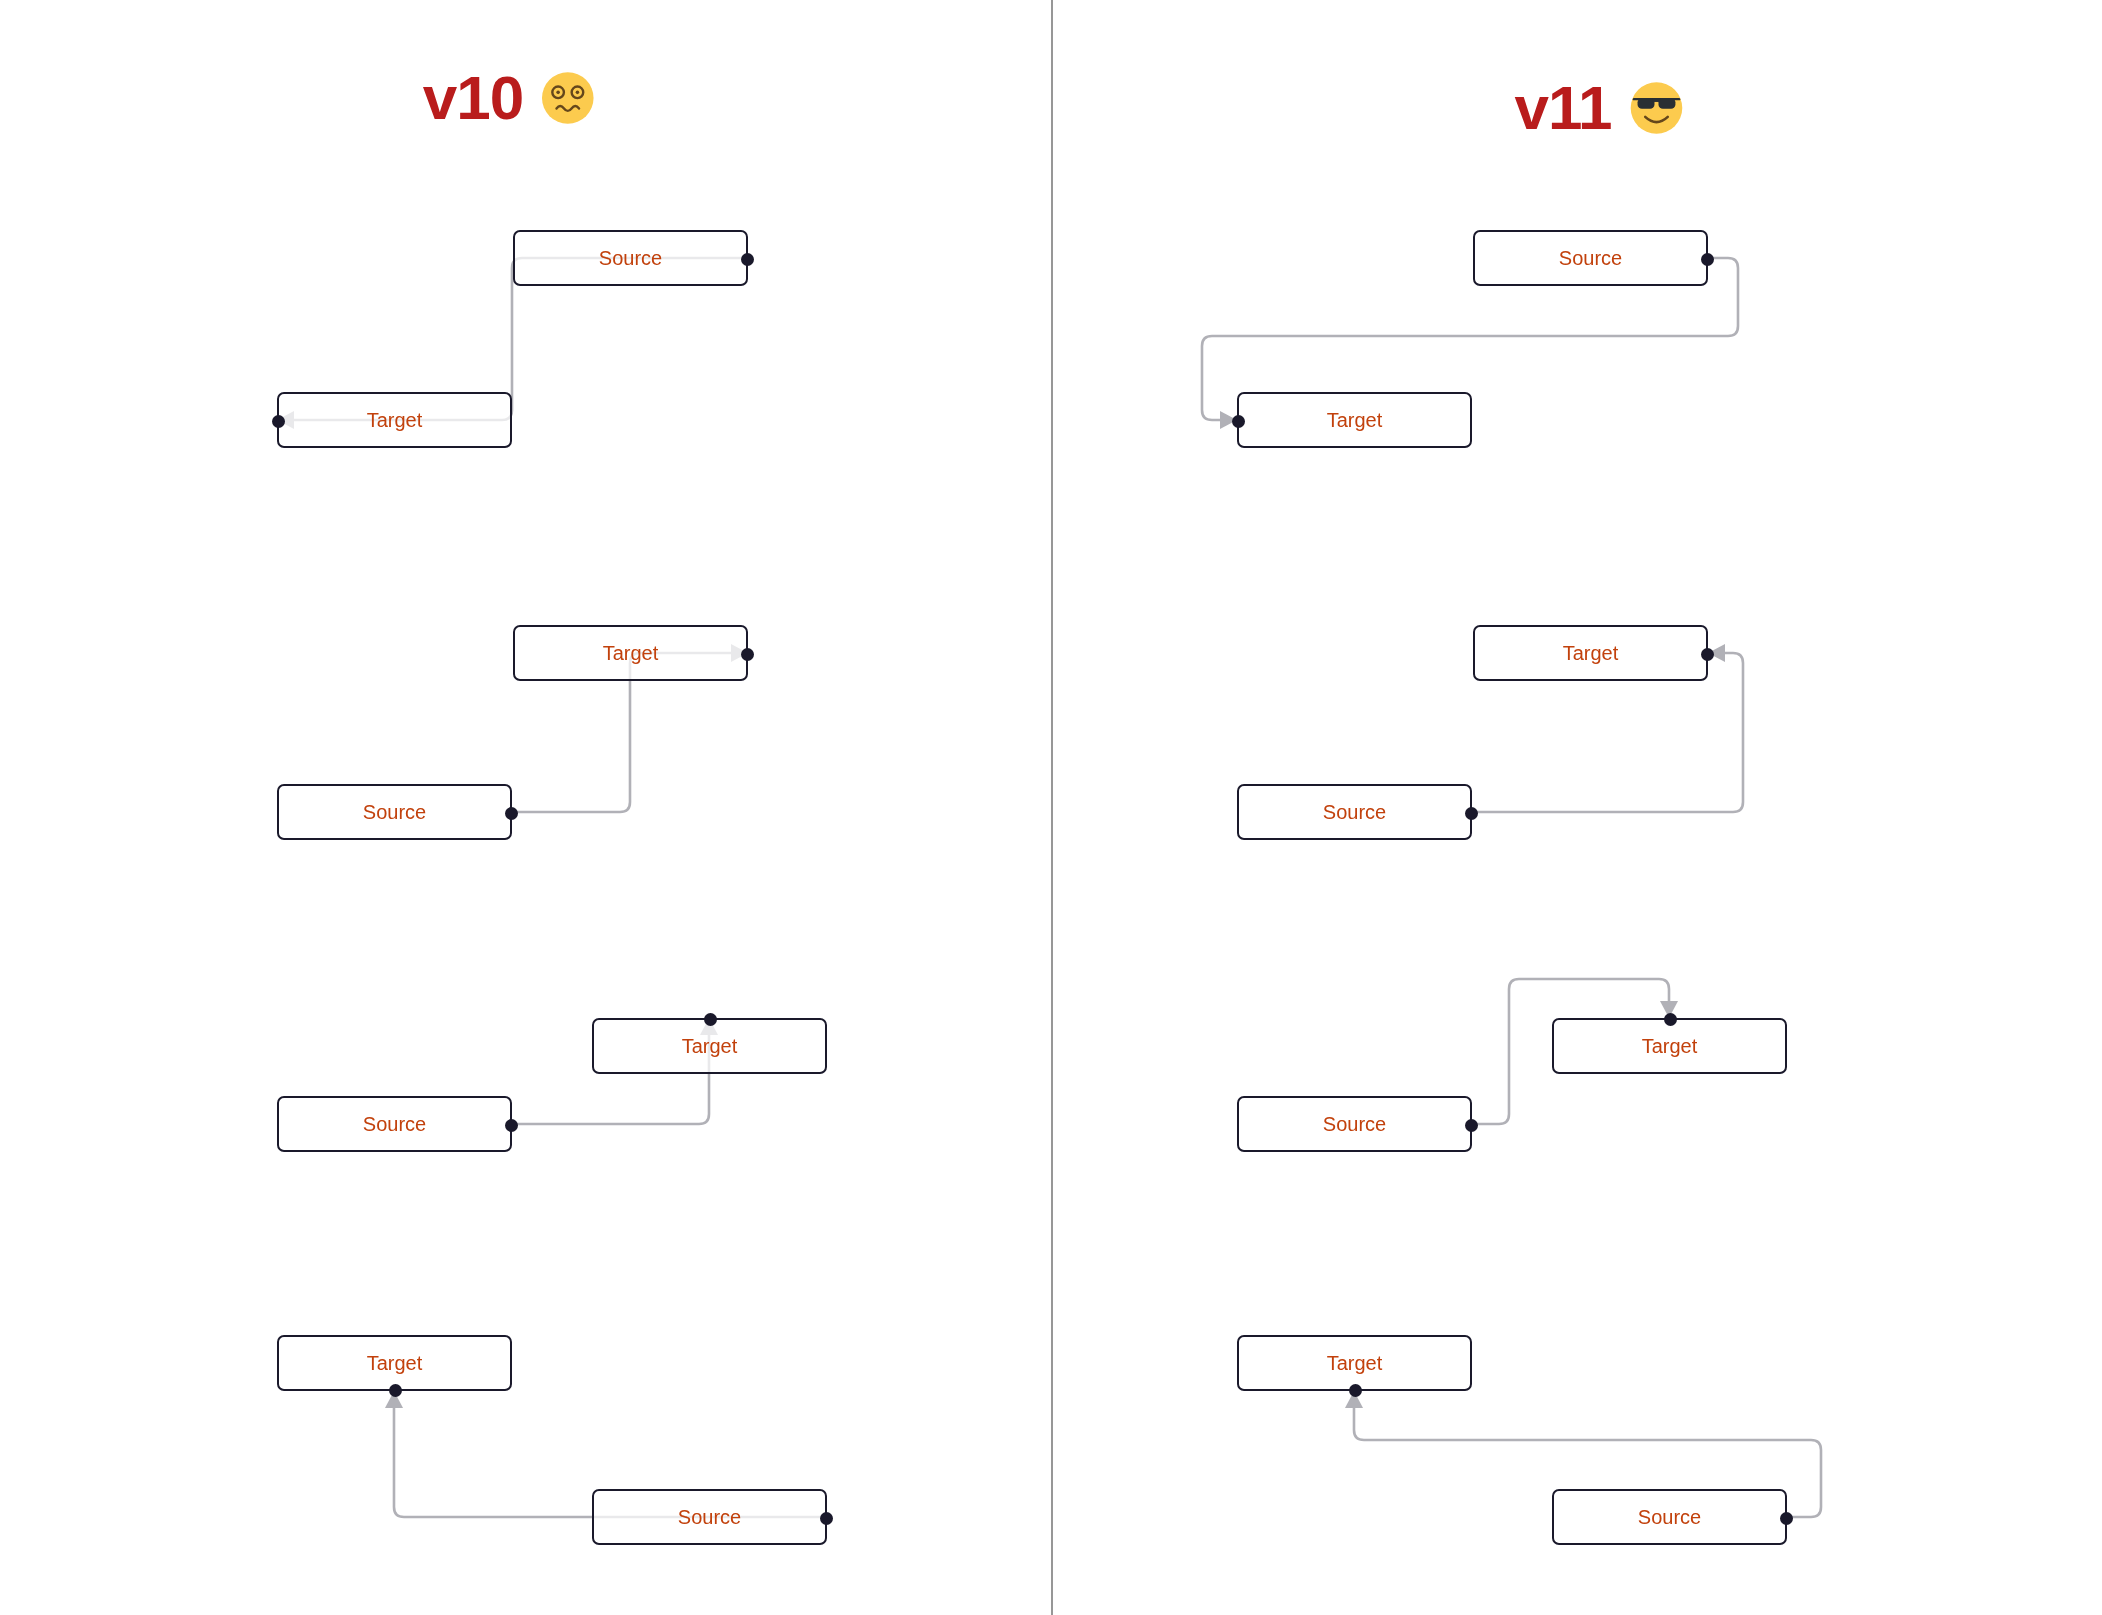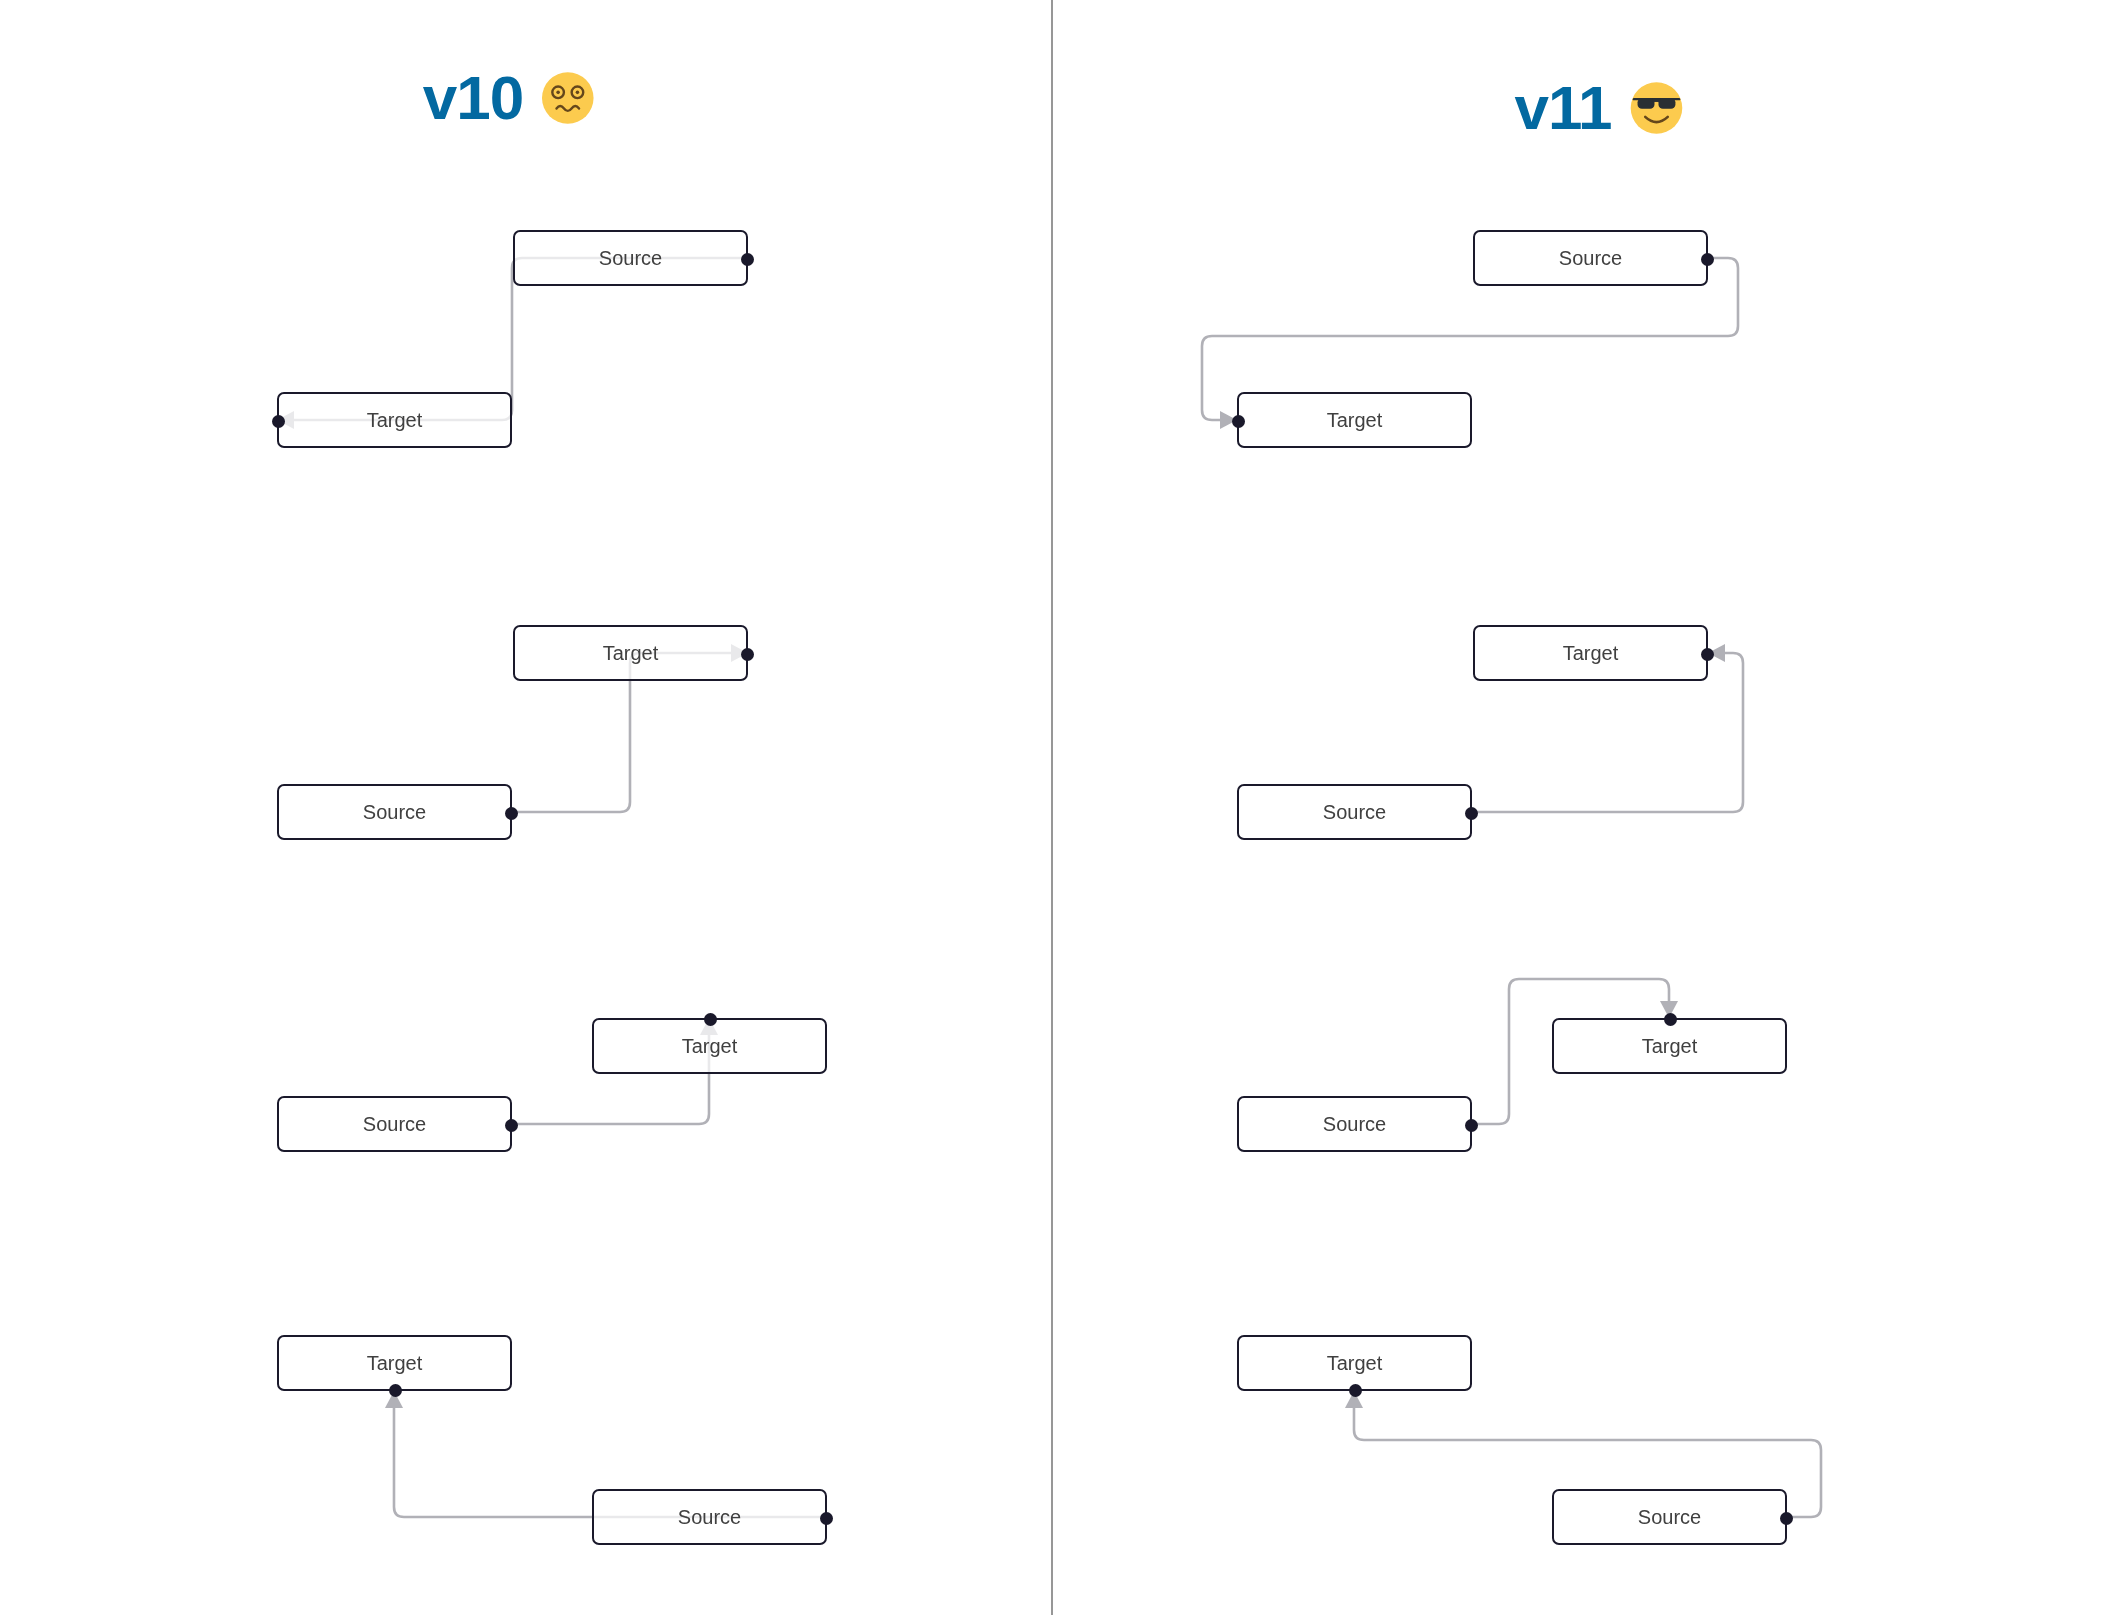--- a/index.html
+++ b/index.html
@@ -12,38 +12,38 @@
   }
   .divider{
     position:absolute;top:0;width:2px;height:100%;
     background:#979797;
   }
   .panel-title{
     position:absolute;
     transform:translateX(-50%);
     display:flex;align-items:center;gap:16px;
     font-weight:bold;font-size:62px;letter-spacing:-1px;
-    color:#0369a1;white-space:nowrap;
+    color:#b91c1c;white-space:nowrap;
   }
   #title-v10{left:510px;top:62px;}
   #title-v11{left:1600px;top:72px;}
   .emoji{width:58px;height:58px;display:block;}
   #edge-layer{position:absolute;left:0;top:0;z-index:1;}
   #node-layer{position:absolute;left:0;top:0;width:100%;height:100%;z-index:2;pointer-events:none;}
   .node{
     position:absolute;
     box-sizing:border-box;
     border:2px solid #1a192b;
     border-radius:7px;
     background:rgba(255,255,255,0.72);
     display:flex;align-items:center;justify-content:center;
     pointer-events:auto;
   }
   .node-label{
-    font-size:20px;color:#404040;line-height:1;
+    font-size:20px;color:#c2410c;line-height:1;
   }
   .handle{
     position:absolute;
     width:13px;height:13px;border-radius:50%;
     background:#1a192b;
     pointer-events:auto;
   }
 </style>
 </head>
 <body>

